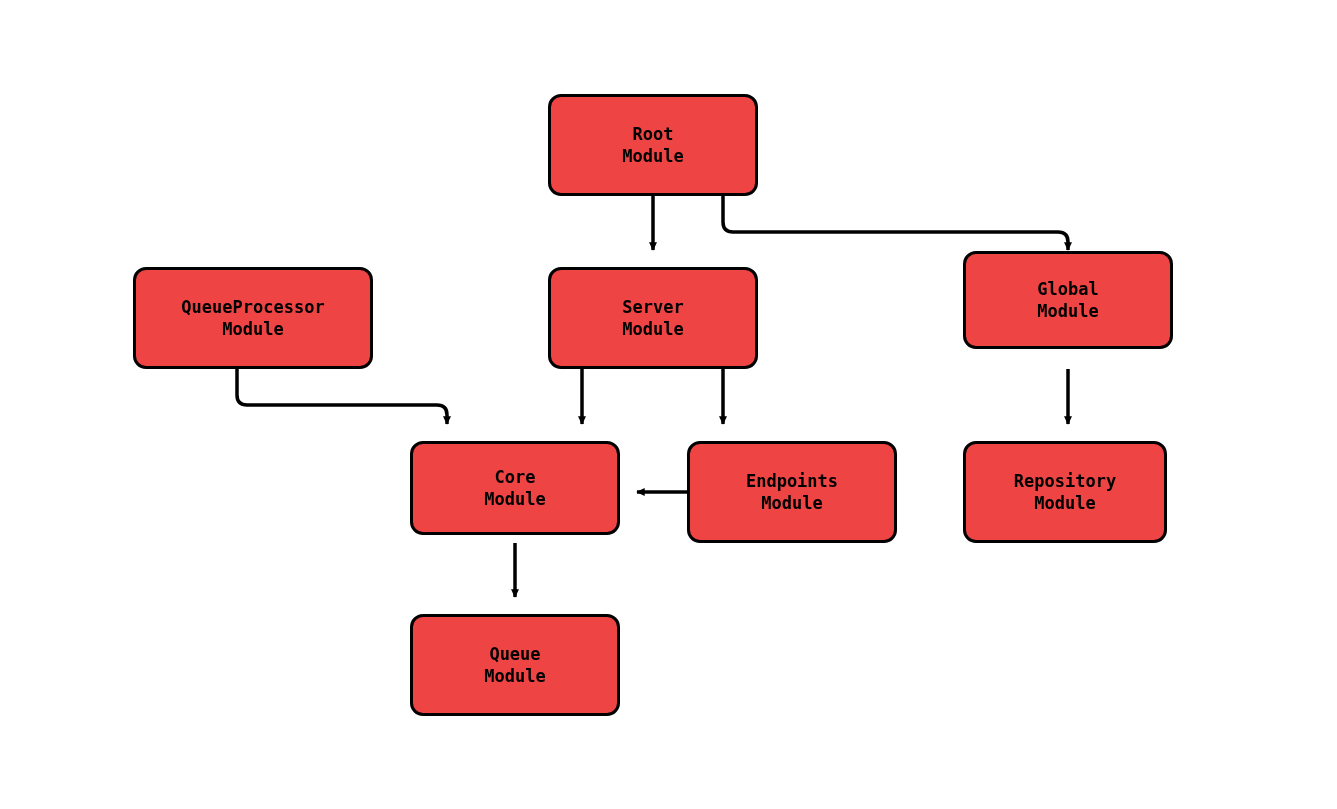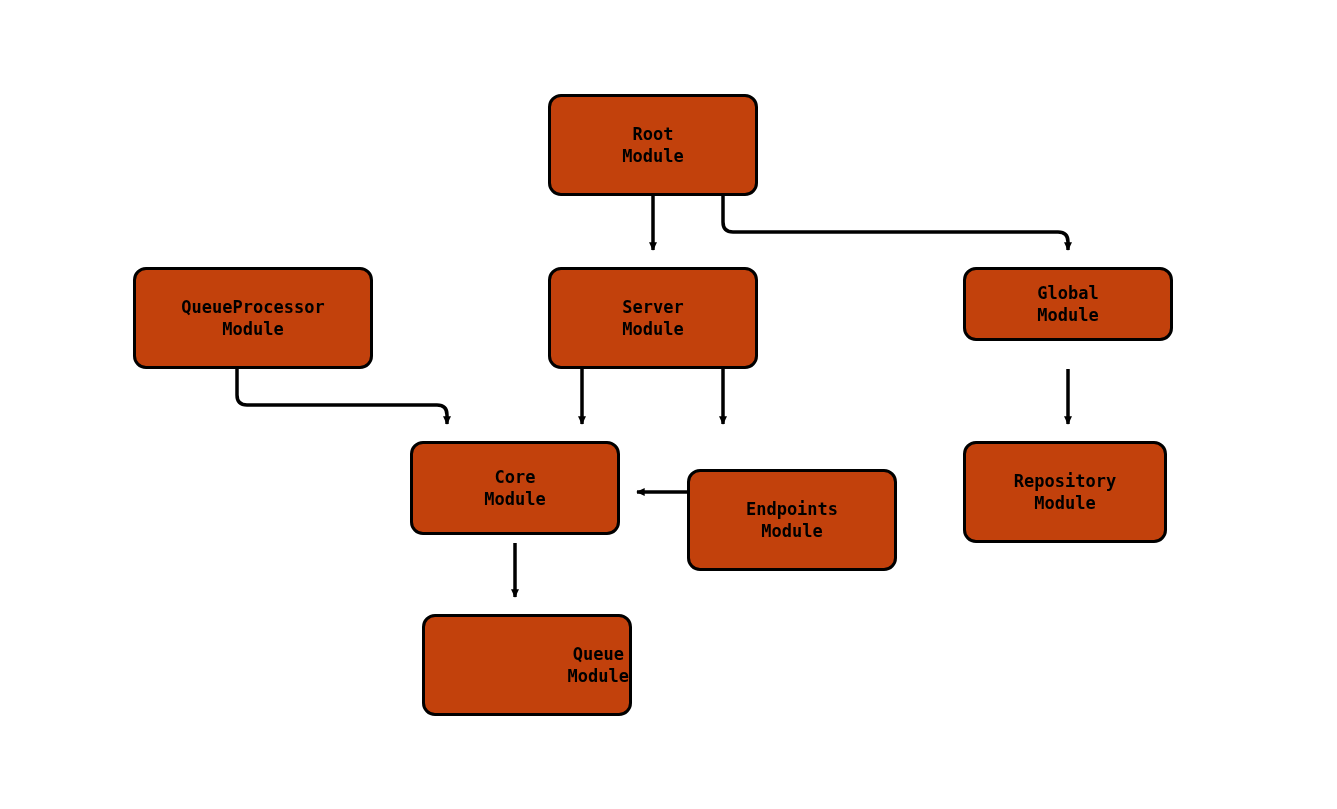--- a/index.html
+++ b/index.html
@@ -19,21 +19,21 @@
     position: absolute;
     left: 0;
     top: 0;
     width: 1337px;
     height: 809px;
     pointer-events: none;
   }
   .node {
     position: absolute;
     box-sizing: border-box;
-    background: #c2410c;
+    background: #ef4444;
     border: 3.5px solid #000000;
     border-radius: 13px;
     display: flex;
     align-items: center;
     justify-content: center;
     z-index: 2;
   }
   .node-label {
     font-family: "DejaVu Sans Mono", "Liberation Mono", monospace;
     font-size: 17px;
@@ -98,38 +98,38 @@
   <div class="node" style="left:133px; top:267px; width:240px; height:102px;">
     <span class="node-label">QueueProcessor
 Module</span>
   </div>
 
   <div class="node" style="left:548px; top:267px; width:210px; height:102px;">
     <span class="node-label">Server
 Module</span>
   </div>
 
-  <div class="node" style="left:963px; top:267px; width:210px; height:74px;">
+  <div class="node" style="left:963px; top:251px; width:210px; height:98px;">
     <span class="node-label">Global
 Module</span>
   </div>
 
   <div class="node" style="left:410px; top:441px; width:210px; height:94px;">
     <span class="node-label">Core
 Module</span>
   </div>
 
-  <div class="node" style="left:687px; top:441px; width:210px; height:102px;margin-top:28px;">
+  <div class="node" style="left:687px; top:441px; width:210px; height:102px;">
     <span class="node-label">Endpoints
 Module</span>
   </div>
 
   <div class="node" style="left:963px; top:441px; width:204px; height:102px;">
     <span class="node-label">Repository
 Module</span>
   </div>
 
-  <div class="node" style="left:422px; top:614px; width:210px; height:102px;justify-content:flex-end;">
+  <div class="node" style="left:410px; top:614px; width:210px; height:102px;">
     <span class="node-label">Queue
 Module</span>
   </div>
 
 </div>
 
 </body></html>

